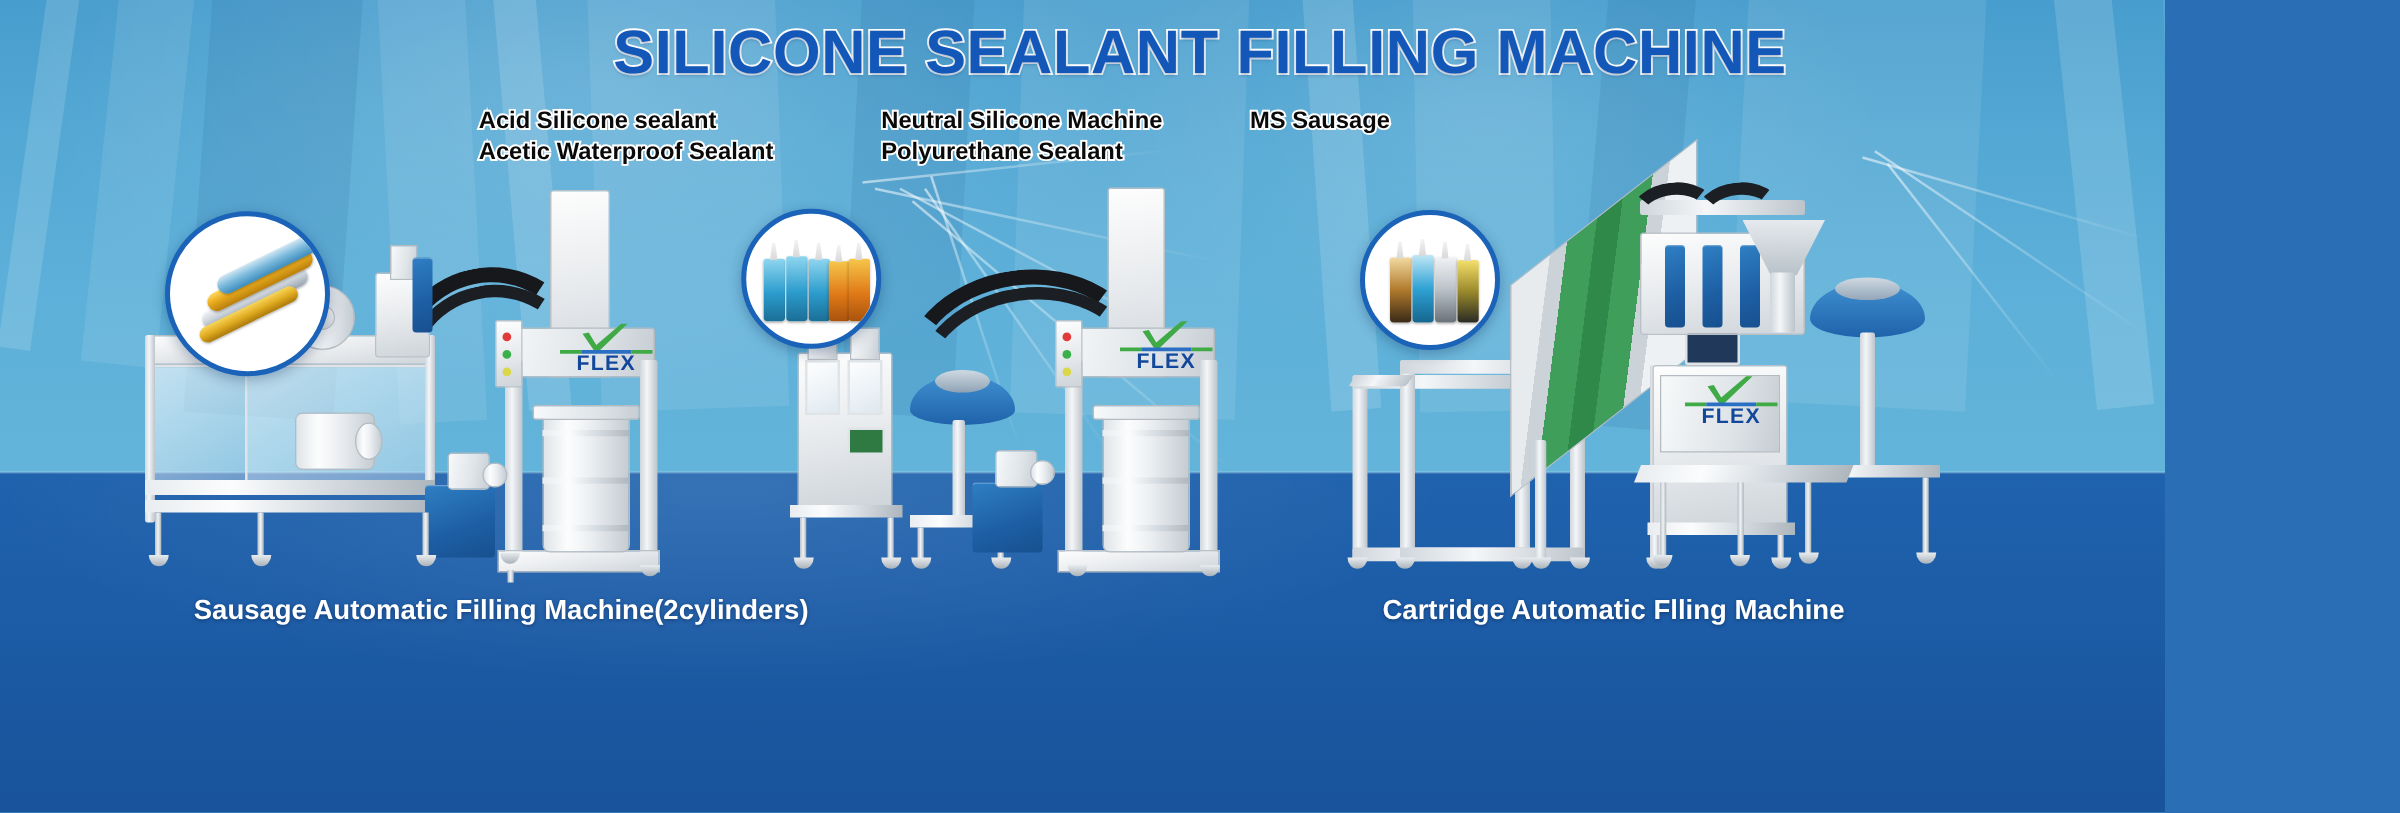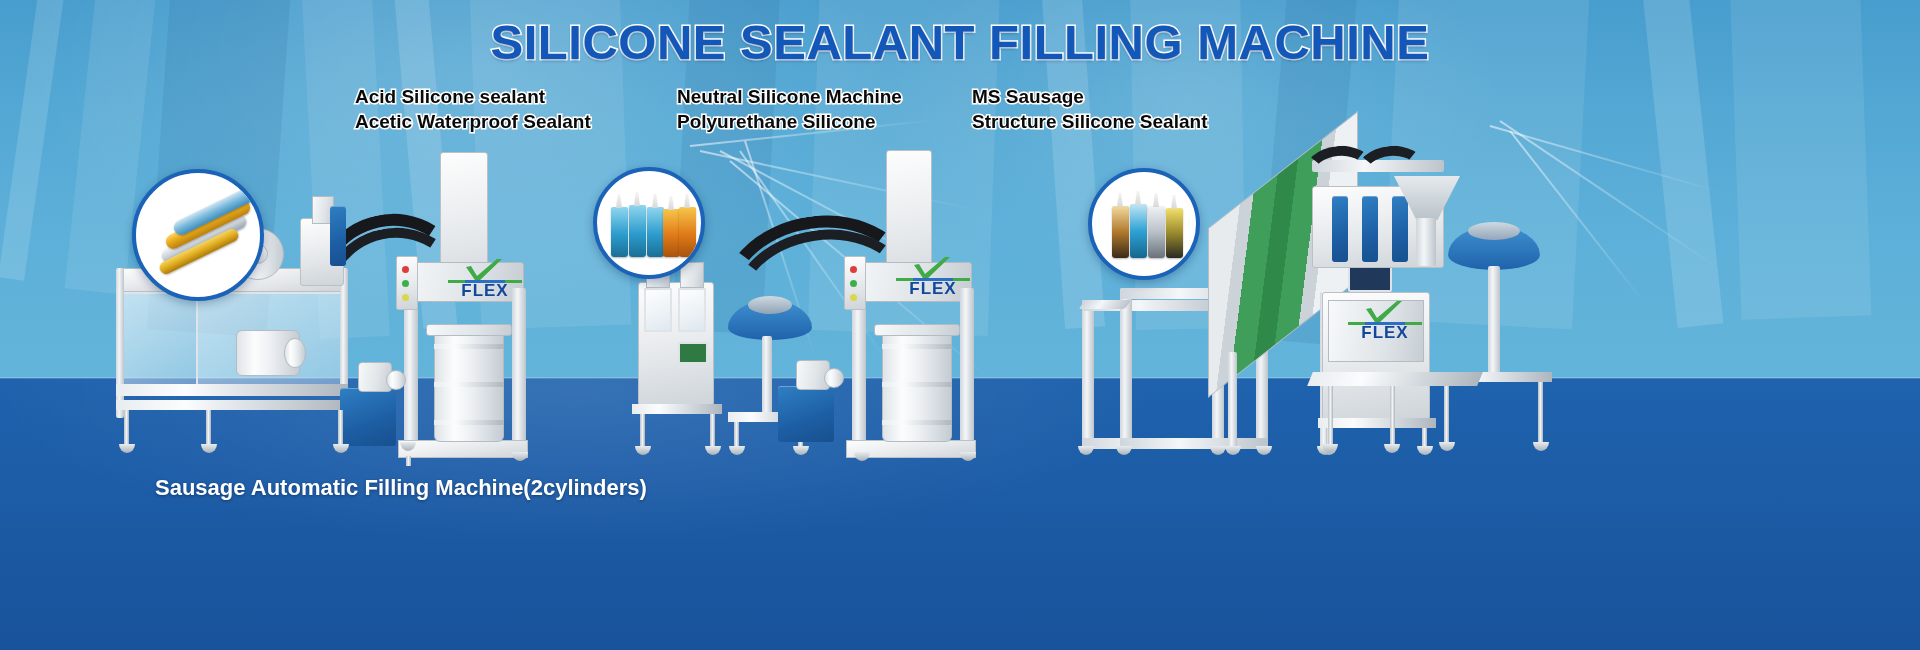--- a/index.html
+++ b/index.html
@@ -3,21 +3,21 @@
 <meta charset="utf-8">
 <style>
   * { box-sizing: border-box; margin: 0; padding: 0; }
   html, body {
     width: 1920px; height: 650px; overflow: hidden;
     font-family: "Liberation Sans", sans-serif;
     background: #2a6fb5;
   }
 
   #banner {
-    position: relative; width: 1920px; height: 650px; overflow: hidden;
+    position: relative; width: 1732px; height: 650px; overflow: hidden;
     background: linear-gradient(180deg,#4fa3d1 0%,#57abd6 22%,#5fb1d9 45%,#63b4da 57%);
   }
 
   
   .wall {
     position:absolute; left:0; top:0; width:1920px; height:378px;
     background:
       radial-gradient(ellipse 700px 420px at 24% 18%, rgba(255,255,255,.16), rgba(255,255,255,0) 62%),
       radial-gradient(ellipse 520px 330px at 62% 26%, rgba(255,255,255,.12), rgba(255,255,255,0) 60%),
       linear-gradient(180deg,#479dcd 0%,#53a8d4 30%,#5db0d9 62%,#63b4da 100%);
@@ -45,21 +45,21 @@
     font-family:"Liberation Sans", sans-serif;
     -webkit-text-stroke:3px #ffffff; paint-order: stroke fill;
     text-shadow:0 2px 3px rgba(10,50,100,.35);
     white-space:nowrap;
   }
 
   
   .subs { position:absolute; left:0; top:84px; width:1920px; height:52px; }
   .subgrp { position:absolute; color:#0a0a0a; font-size:19px; font-weight:bold; line-height:25px;
             -webkit-text-stroke:3px #ffffff; paint-order: stroke fill; white-space:nowrap; }
-  .subgrp span{ display:block; }
+  .subgrp span{ display:block;margin-left:28px; }
   #sub0{ left:355px; top:0; }
   #sub1{ left:677px; top:0; }
   #sub2{ left:972px; top:0; }
 
   
   .caption{ position:absolute; color:#ffffff; font-size:22px; font-weight:bold; white-space:nowrap;
             text-shadow:0 1px 3px rgba(0,20,50,.45); }
   #cap0{ left:155px; top:475px; }
   #cap1{ left:612px; top:475px; }
   #cap2{ left:1106px; top:475px; }
@@ -145,25 +145,24 @@
 
   <div class="title">SILICONE SEALANT FILLING MACHINE</div>
 
   <div class="subs">
     <div class="subgrp" id="sub0">
       <span>Acid Silicone sealant</span>
       <span>Acetic Waterproof Sealant</span>
     </div>
     <div class="subgrp" id="sub1">
       <span>Neutral Silicone Machine</span>
-      <span>Polyurethane Silicone</span>
+      <span>Polyurethane Sealant</span>
     </div>
     <div class="subgrp" id="sub2">
       <span>MS Sausage</span>
-      <span>Structure Silicone Sealant</span>
     </div>
   </div>
 
   <div class="mach" style="left:0;top:0;width:560px;height:470px;">
 
     <div class="pnl" style="left:440px; top:152px; width:48px;  height:150px; border-radius:3px 3px 0 0;"></div>
 
     <div class="pnl2" style="left:398px; top:262px; width:126px; height:40px; border-radius:3px;"></div>
 
     <div class="frame" style="left:404px; top:288px; width:14px; height:168px;"></div>
@@ -384,14 +383,15 @@
   </div>
 
   <div class="inset" id="inset2">
     <div class="cart" style="left:20px; top:34px; height:52px; background:linear-gradient(180deg,#f2d9a0,#b07a2c 50%,#3a2a18);"></div>
     <div class="cart" style="left:38px; top:32px; height:54px; background:linear-gradient(180deg,#bfe6f5,#2fa2d4 50%,#15668f);"></div>
     <div class="cart" style="left:56px; top:34px; height:52px; background:linear-gradient(180deg,#f0f2f4,#b9c1c8 50%,#6a7178);"></div>
     <div class="cart" style="left:74px; top:36px; height:50px; background:linear-gradient(180deg,#f4e06a,#9a8a2c 50%,#2a2a24);"></div>
   </div>
 
   <div class="caption" id="cap0">Sausage Automatic Filling Machine(2cylinders)</div>
+  <div class="caption" id="cap2">Cartridge Automatic Flling Machine</div>
 
 </div>
 
 </body></html>

